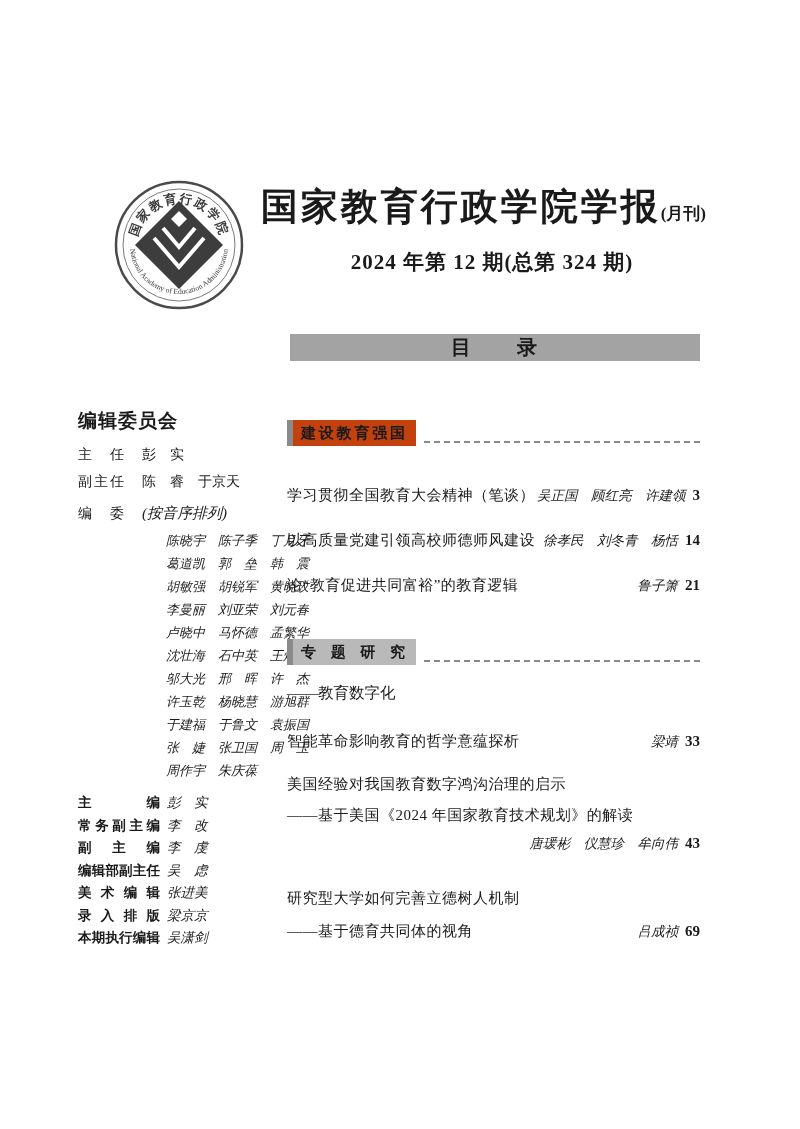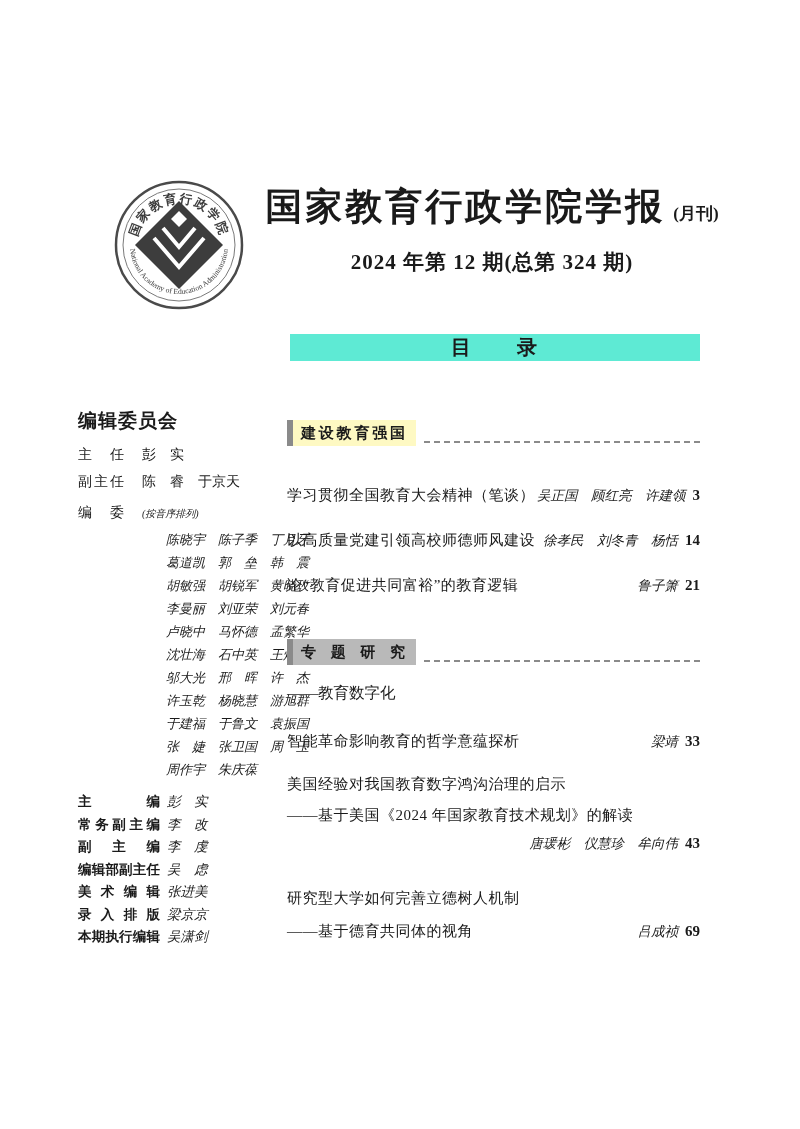--- a/index.html
+++ b/index.html
@@ -10,21 +10,21 @@
     margin: 0 auto;
     background: #ffffff;
     font-family: "Liberation Serif", serif;
     color: #1a1a1a;
     overflow: hidden;
   }
 
   
   .logo-wrap { position: absolute; left: 112px; top: 178px; width: 134px; height: 134px; }
   .masthead { position: absolute; left: 278px; top: 182px; width: 428px; text-align: center; }
-  .journal-title-line { display: flex; justify-content: center; align-items: baseline; gap: 8px; }
+  .journal-title-line { display: flex; justify-content: flex-end; align-items: baseline; gap: 0; }
   .journal-title {
     font-family: "Liberation Serif", serif;
     font-size: 37px; font-weight: bold; letter-spacing: 3px;
     white-space: nowrap;
   }
   .journal-freq { font-size: 17px; font-weight: bold; white-space: nowrap; }
   .issue-line { margin-top: 16px; font-size: 21px; font-weight: bold; letter-spacing: 1px; }
 
   
   .toc-bar {
@@ -44,21 +44,21 @@
   .role-row { display: flex; align-items: baseline; margin-top: 9px; }
   .role-label {
     display: inline-block; width: 46px;
     font-family: "Liberation Sans", sans-serif;
     font-size: 14px; font-weight: normal;
     text-align: justify; text-align-last: justify;
     flex: none;
   }
   .role-names { margin-left: 18px; font-size: 14px; white-space: pre; }
   .committee-row { margin-top: 13px; display: flex; align-items: baseline; }
-  .committee-note { margin-left: 18px; font-size: 10px; font-style: italic; white-space: pre; }
+  .committee-note { margin-left: 18px; font-size: 15px; font-style: italic; white-space: pre; }
   .members { margin-top: 6px; }
   .member-row {
     padding-left: 88px; font-size: 13px; line-height: 23px;
     white-space: pre; font-style: italic;
   }
   .staff { margin-top: 10px; }
   .staff-row { display: flex; align-items: baseline; line-height: 22.5px; }
   .staff-label {
     display: inline-block; width: 82px; flex: none;
     font-family: "Liberation Sans", sans-serif;
@@ -126,21 +126,21 @@
   </div>
 
   <div class="masthead">
     <div class="journal-title-line">
       <span class="journal-title">国家教育行政学院学报</span>
       <span class="journal-freq">(月刊)</span>
     </div>
     <div class="issue-line">2024 年第 12 期(总第 324 期)</div>
   </div>
 
-  <div class="toc-bar" style="background:#5eead4">目　　录</div>
+  <div class="toc-bar" style="background:#a3a3a3">目　　录</div>
 
   <div class="left-col">
     <div class="eb-heading">编辑委员会</div>
 
     <div class="role-row" style="margin-top:12px">
       <span class="role-label">主任</span>
       <span class="role-names">彭　实</span>
     </div>
     <div class="role-row">
       <span class="role-label">副主任</span>
@@ -194,21 +194,21 @@
       <div class="staff-row">
         <span class="staff-label">本期执行编辑</span>
         <span class="staff-names">吴潇剑</span>
       </div>
     </div>
   </div>
 
   <div class="right-col">
 
     <div class="sec-header">
-      <span class="sec-label" style="background:#fef9c3">
+      <span class="sec-label" style="background:#c2410c">
         <span class="sec-label-text">建设教育强国</span>
       </span>
       <span class="sec-dash"></span>
     </div>
 
     <div class="art-row mt40">
       <span class="art-title">学习贯彻全国教育大会精神（笔谈）</span>
       <span class="flex-spacer"></span>
       <span class="art-authors">吴正国　顾红亮　许建领</span>
       <span class="art-page">3</span>

